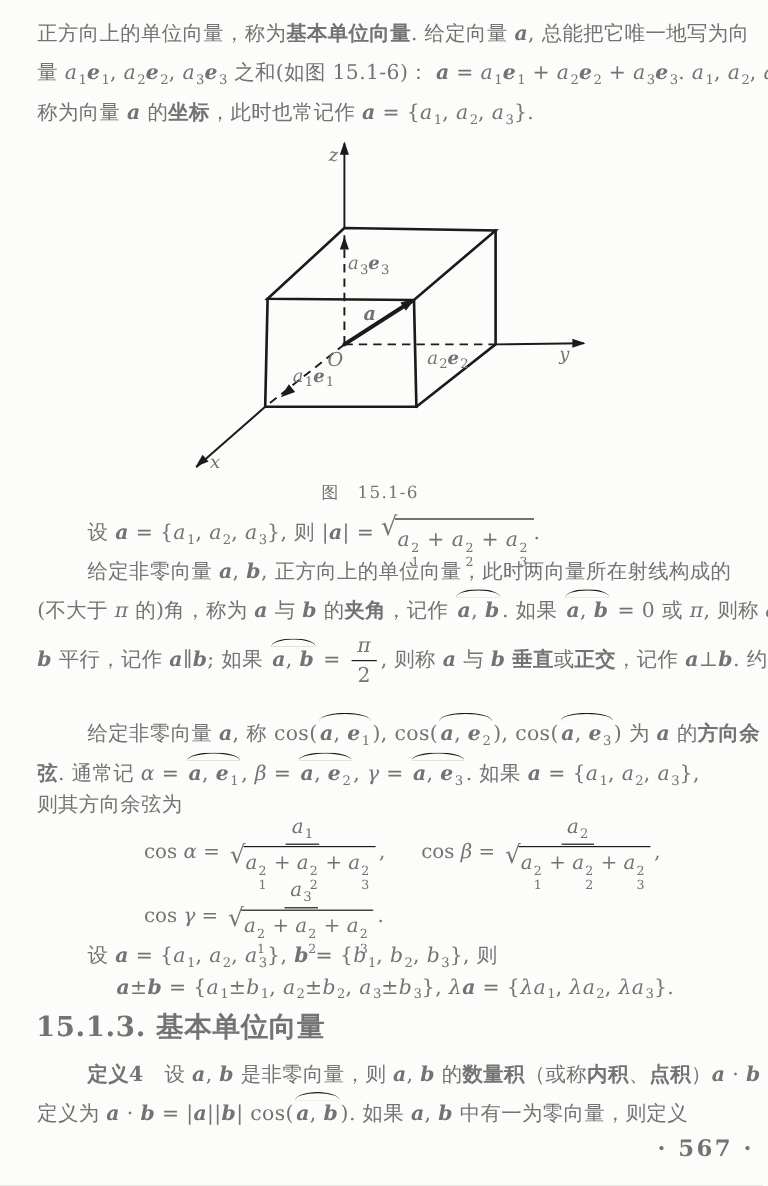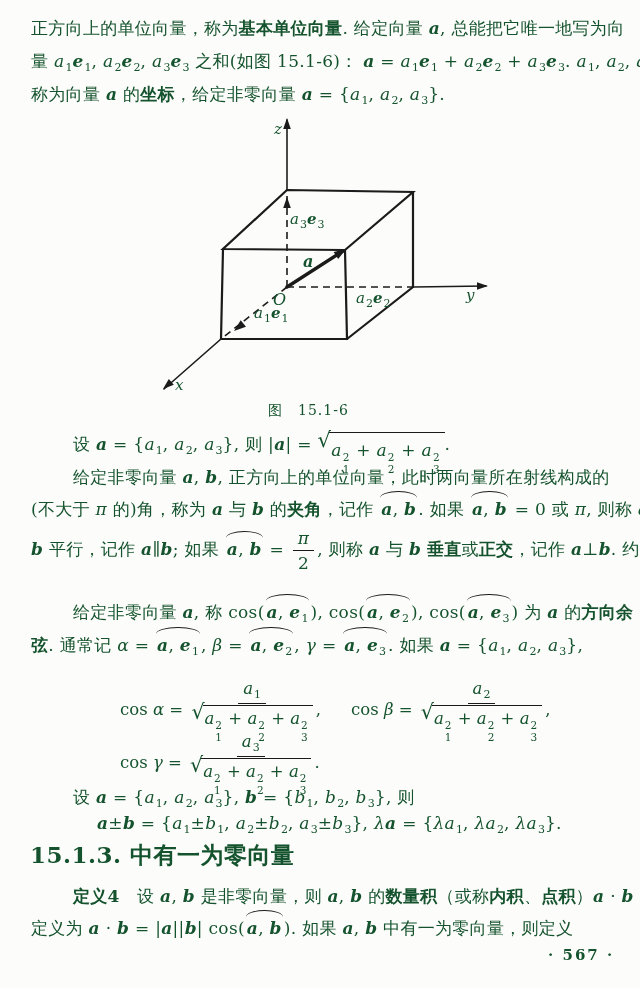--- a/index.html
+++ b/index.html
@@ -1,18 +1,18 @@
 <!DOCTYPE html>
 <html><head>
 <meta charset="utf-8">
 <style>
   html,body{margin:0;padding:0;background:#d8d8d4;}
   .page{
     position:relative;width:640px;height:988px;margin:0 auto;
-    background:#fcfcfa;color:#14532d;overflow:hidden;
+    background:#fcfcfa;color:#737373;overflow:hidden;
     font-family:"DejaVu Serif","Liberation Serif",serif;
   }
   .line{
     position:absolute;left:31px;width:588px;
     font-size:17px;line-height:30px;white-space:nowrap;letter-spacing:.3px;
   }
   .indent{padding-left:42px}
   .indent2{padding-left:66px}
   .eqline{position:absolute;left:120px;font-size:16.5px;white-space:nowrap;}
   .m{font-style:italic;}
@@ -29,30 +29,30 @@
   .frac .num{border-bottom:1.5px solid #1a1a1a;padding:0 5px 1px;}
   .frac .den{padding-top:1px;}
   .sqrt{display:inline-flex;align-items:flex-start;}
   .rad{font-size:1.25em;line-height:1;transform:translateY(-3px);margin-right:-2px;}
   .vinc{border-top:1.5px solid #1a1a1a;padding:2px 4px 0 2px;}
   .sp{display:inline-block;width:30px;}
   .fig{position:absolute;left:130px;top:110px;width:400px;height:300px;}
   .flabel{position:absolute;font-size:15px;white-space:nowrap;letter-spacing:0;}
   .caption{position:absolute;left:268px;top:402px;font-size:14px;letter-spacing:1px;}
   .heading{position:absolute;left:30px;top:840px;font-size:23px;font-weight:700;letter-spacing:.5px;}
-  .pageno{position:absolute;left:548px;top:946px;font-size:15px;font-weight:700;letter-spacing:2px;}
+  .pageno{position:absolute;left:548px;top:946px;font-size:19px;font-weight:700;letter-spacing:2px;}
 </style>
 </head>
 <body>
 
 <div class="page">
 
   <div class="line" style="top:13px"><span>正方向上的单位向量，称为</span><span class="b">基本单位向量</span><span>. 给定向量 </span><span class="v">a</span><span>, 总能把它唯一地写为向</span></div>
   <div class="line" style="top:46px"><span>量 </span><span class="m">a<span class="msub">1</span></span><span class="v">e<span class="msub">1</span></span><span>, </span><span class="m">a<span class="msub">2</span></span><span class="v">e<span class="msub">2</span></span><span>, </span><span class="m">a<span class="msub">3</span></span><span class="v">e<span class="msub">3</span></span><span> 之和(如图 15.1-6)：  </span><span class="v">a</span><span> = </span><span class="m">a<span class="msub">1</span></span><span class="v">e<span class="msub">1</span></span><span> + </span><span class="m">a<span class="msub">2</span></span><span class="v">e<span class="msub">2</span></span><span> + </span><span class="m">a<span class="msub">3</span></span><span class="v">e<span class="msub">3</span></span><span>.  </span><span class="m">a<span class="msub">1</span></span><span>, </span><span class="m">a<span class="msub">2</span></span><span>, </span><span class="m">a</span></div>
-  <div class="line" style="top:79px"><span>称为向量 </span><span class="v">a</span><span> 的</span><span class="b">坐标</span><span>，给定非零向量 </span><span class="v">a</span><span> = {</span><span class="m">a<span class="msub">1</span></span><span>, </span><span class="m">a<span class="msub">2</span></span><span>, </span><span class="m">a<span class="msub">3</span></span><span>}.</span></div>
+  <div class="line" style="top:79px"><span>称为向量 </span><span class="v">a</span><span> 的</span><span class="b">坐标</span><span>，此时也常记作 </span><span class="v">a</span><span> = {</span><span class="m">a<span class="msub">1</span></span><span>, </span><span class="m">a<span class="msub">2</span></span><span>, </span><span class="m">a<span class="msub">3</span></span><span>}.</span></div>
 
   <div class="fig">
     <svg width="400" height="300" viewBox="0 0 400 300">
 
       <g stroke="#1b1b1b" stroke-width="2.2" fill="none" stroke-linecap="round">
         <path d="M157,80 L93,139 L215,140 L283,82 Z"></path>
         <path d="M93,139 L91,229 L217,229 L215,140"></path>
         <path d="M283,82 L283,177 L217,229"></path>
       </g>
 
@@ -77,21 +77,21 @@
         <polygon points="0,0 -12,4.2 -12,-4.2" transform="translate(216,139) rotate(-33)"></polygon>
         <polygon points="0,0 -12,4.2 -12,-4.2" transform="translate(104,221) rotate(141)"></polygon>
         <polygon points="0,0 -11,3.8 -11,-3.8" transform="translate(157,87) rotate(-90)"></polygon>
       </g>
     </svg>
     <span class="flabel m" style="left:144px;top:10px">z</span>
     <span class="flabel m" style="left:336px;top:176px">y</span>
     <span class="flabel m" style="left:45px;top:266px">x</span>
     <span class="flabel m" style="left:143px;top:180px;font-size:16px">O</span>
     <span class="flabel v" style="left:173px;top:142px;font-size:16px">a</span>
-    <span class="flabel" style="left:124px;top:194px"><span class="m">a<span class="msub">1</span></span><span class="v">e<span class="msub">1</span></span></span>
+    <span class="flabel" style="left:114px;top:194px"><span class="m">a<span class="msub">1</span></span><span class="v">e<span class="msub">1</span></span></span>
     <span class="flabel" style="left:226px;top:179px"><span class="m">a<span class="msub">2</span></span><span class="v">e<span class="msub">2</span></span></span>
     <span class="flabel" style="left:160px;top:100px"><span class="m">a<span class="msub">3</span></span><span class="v">e<span class="msub">3</span></span></span>
   </div>
   <div class="caption">图　15.1-6</div>
 
   <div class="line indent" style="top:429px"><span>设 </span><span class="v">a</span><span> = {</span><span class="m">a<span class="msub">1</span></span><span>, </span><span class="m">a<span class="msub">2</span></span><span>, </span><span class="m">a<span class="msub">3</span></span><span>}, 则 |</span><span class="v">a</span><span>| = </span><span class="sqrt">
         <span class="rad">√</span>
         <span class="vinc"><span class="m">a<span class="ss">
               <span class="ssup">2</span>
               <span class="ssub">1</span>
@@ -104,20 +104,21 @@
             </span></span></span>
       </span><span>.</span></div>
   <div class="line indent" style="top:462px"><span>给定非零向量 </span><span class="v">a</span><span>, </span><span class="v">b</span><span>, 正方向上的单位向量，此时两向量所在射线构成的</span></div>
   <div class="line" style="top:494px"><span>(不大于 </span><span class="m">π</span><span> 的)角，称为 </span><span class="v">a</span><span> 与 </span><span class="v">b</span><span> 的</span><span class="b">夹角</span><span>，记作 </span><span class="hat"><span class="v">a</span><span>, </span><span class="v">b</span></span><span>. 如果 </span><span class="hat"><span class="v">a</span><span>, </span><span class="v">b</span></span><span> = 0 或 </span><span class="m">π</span><span>, 则称 </span><span class="v">a</span></div>
   <div class="line" style="top:527px"><span class="v">b</span><span> 平行，记作 </span><span class="v">a</span><span>∥</span><span class="v">b</span><span>; 如果 </span><span class="hat"><span class="v">a</span><span>, </span><span class="v">b</span></span><span> = </span><span class="frac">
         <span class="num"><span class="m">π</span></span>
         <span class="den"><span>2</span></span>
       </span><span>, 则称 </span><span class="v">a</span><span> 与 </span><span class="v">b</span><span> </span><span class="b">垂直</span><span>或</span><span class="b">正交</span><span>，记作 </span><span class="v">a</span><span>⊥</span><span class="v">b</span><span>. 约</span></div>
   <div class="line indent" style="top:597px"><span>给定非零向量 </span><span class="v">a</span><span>, 称 cos(</span><span class="hat"><span class="v">a</span><span>, </span><span class="v">e<span class="msub">1</span></span></span><span>), cos(</span><span class="hat"><span class="v">a</span><span>, </span><span class="v">e<span class="msub">2</span></span></span><span>), cos(</span><span class="hat"><span class="v">a</span><span>, </span><span class="v">e<span class="msub">3</span></span></span><span>) 为 </span><span class="v">a</span><span> 的</span><span class="b">方向余</span></div>
   <div class="line" style="top:630px"><span class="b">弦</span><span>. 通常记 </span><span class="m">α</span><span> = </span><span class="hat"><span class="v">a</span><span>, </span><span class="v">e<span class="msub">1</span></span></span><span>, </span><span class="m">β</span><span> = </span><span class="hat"><span class="v">a</span><span>, </span><span class="v">e<span class="msub">2</span></span></span><span>, </span><span class="m">γ</span><span> = </span><span class="hat"><span class="v">a</span><span>, </span><span class="v">e<span class="msub">3</span></span></span><span>. 如果 </span><span class="v">a</span><span> = {</span><span class="m">a<span class="msub">1</span></span><span>, </span><span class="m">a<span class="msub">2</span></span><span>, </span><span class="m">a<span class="msub">3</span></span><span>},</span></div>
+  <div class="line" style="top:656px"><span>则其方向余弦为</span></div>
 
   <div class="eqline" style="top:678px"><span>cos </span><span class="m">α</span><span> = </span><span class="frac">
         <span class="num"><span class="m">a<span class="msub">1</span></span></span>
         <span class="den"><span class="sqrt">
             <span class="rad">√</span>
             <span class="vinc"><span class="m">a<span class="ss">
                   <span class="ssup">2</span>
                   <span class="ssub">1</span>
                 </span></span><span> + </span><span class="m">a<span class="ss">
                   <span class="ssup">2</span>
@@ -156,19 +157,19 @@
                 </span></span><span> + </span><span class="m">a<span class="ss">
                   <span class="ssup">2</span>
                   <span class="ssub">3</span>
                 </span></span></span>
           </span></span>
       </span><span>.</span></div>
 
   <div class="line indent" style="top:782px"><span>设 </span><span class="v">a</span><span> = {</span><span class="m">a<span class="msub">1</span></span><span>, </span><span class="m">a<span class="msub">2</span></span><span>, </span><span class="m">a<span class="msub">3</span></span><span>}, </span><span class="v">b</span><span> = {</span><span class="m">b<span class="msub">1</span></span><span>, </span><span class="m">b<span class="msub">2</span></span><span>, </span><span class="m">b<span class="msub">3</span></span><span>}, 则</span></div>
   <div class="line indent2" style="top:808px"><span class="v">a</span><span>±</span><span class="v">b</span><span> = {</span><span class="m">a<span class="msub">1</span></span><span>±</span><span class="m">b<span class="msub">1</span></span><span>, </span><span class="m">a<span class="msub">2</span></span><span>±</span><span class="m">b<span class="msub">2</span></span><span>, </span><span class="m">a<span class="msub">3</span></span><span>±</span><span class="m">b<span class="msub">3</span></span><span>},  </span><span class="m">λ</span><span class="v">a</span><span> = {</span><span class="m">λ</span><span class="m">a<span class="msub">1</span></span><span>, </span><span class="m">λ</span><span class="m">a<span class="msub">2</span></span><span>, </span><span class="m">λ</span><span class="m">a<span class="msub">3</span></span><span>}.</span></div>
 
-  <div class="heading">15.1.3. 中有一为零向量</div>
+  <div class="heading">15.1.3. 基本单位向量</div>
 
   <div class="line indent" style="top:881px"><span class="b">定义4</span><span>　设 </span><span class="v">a</span><span>, </span><span class="v">b</span><span> 是非零向量，则 </span><span class="v">a</span><span>, </span><span class="v">b</span><span> 的</span><span class="b">数量积</span><span>（或称</span><span class="b">内积</span><span>、</span><span class="b">点积</span><span>）</span><span class="v">a</span><span> · </span><span class="v">b</span></div>
   <div class="line" style="top:913px"><span>定义为 </span><span class="v">a</span><span> · </span><span class="v">b</span><span> = |</span><span class="v">a</span><span>||</span><span class="v">b</span><span>| cos(</span><span class="hat"><span class="v">a</span><span>, </span><span class="v">b</span></span><span>). 如果 </span><span class="v">a</span><span>, </span><span class="v">b</span><span> 中有一为零向量，则定义</span></div>
 
   <div class="pageno">· 567 ·</div>
 </div>
 
 </body></html>

